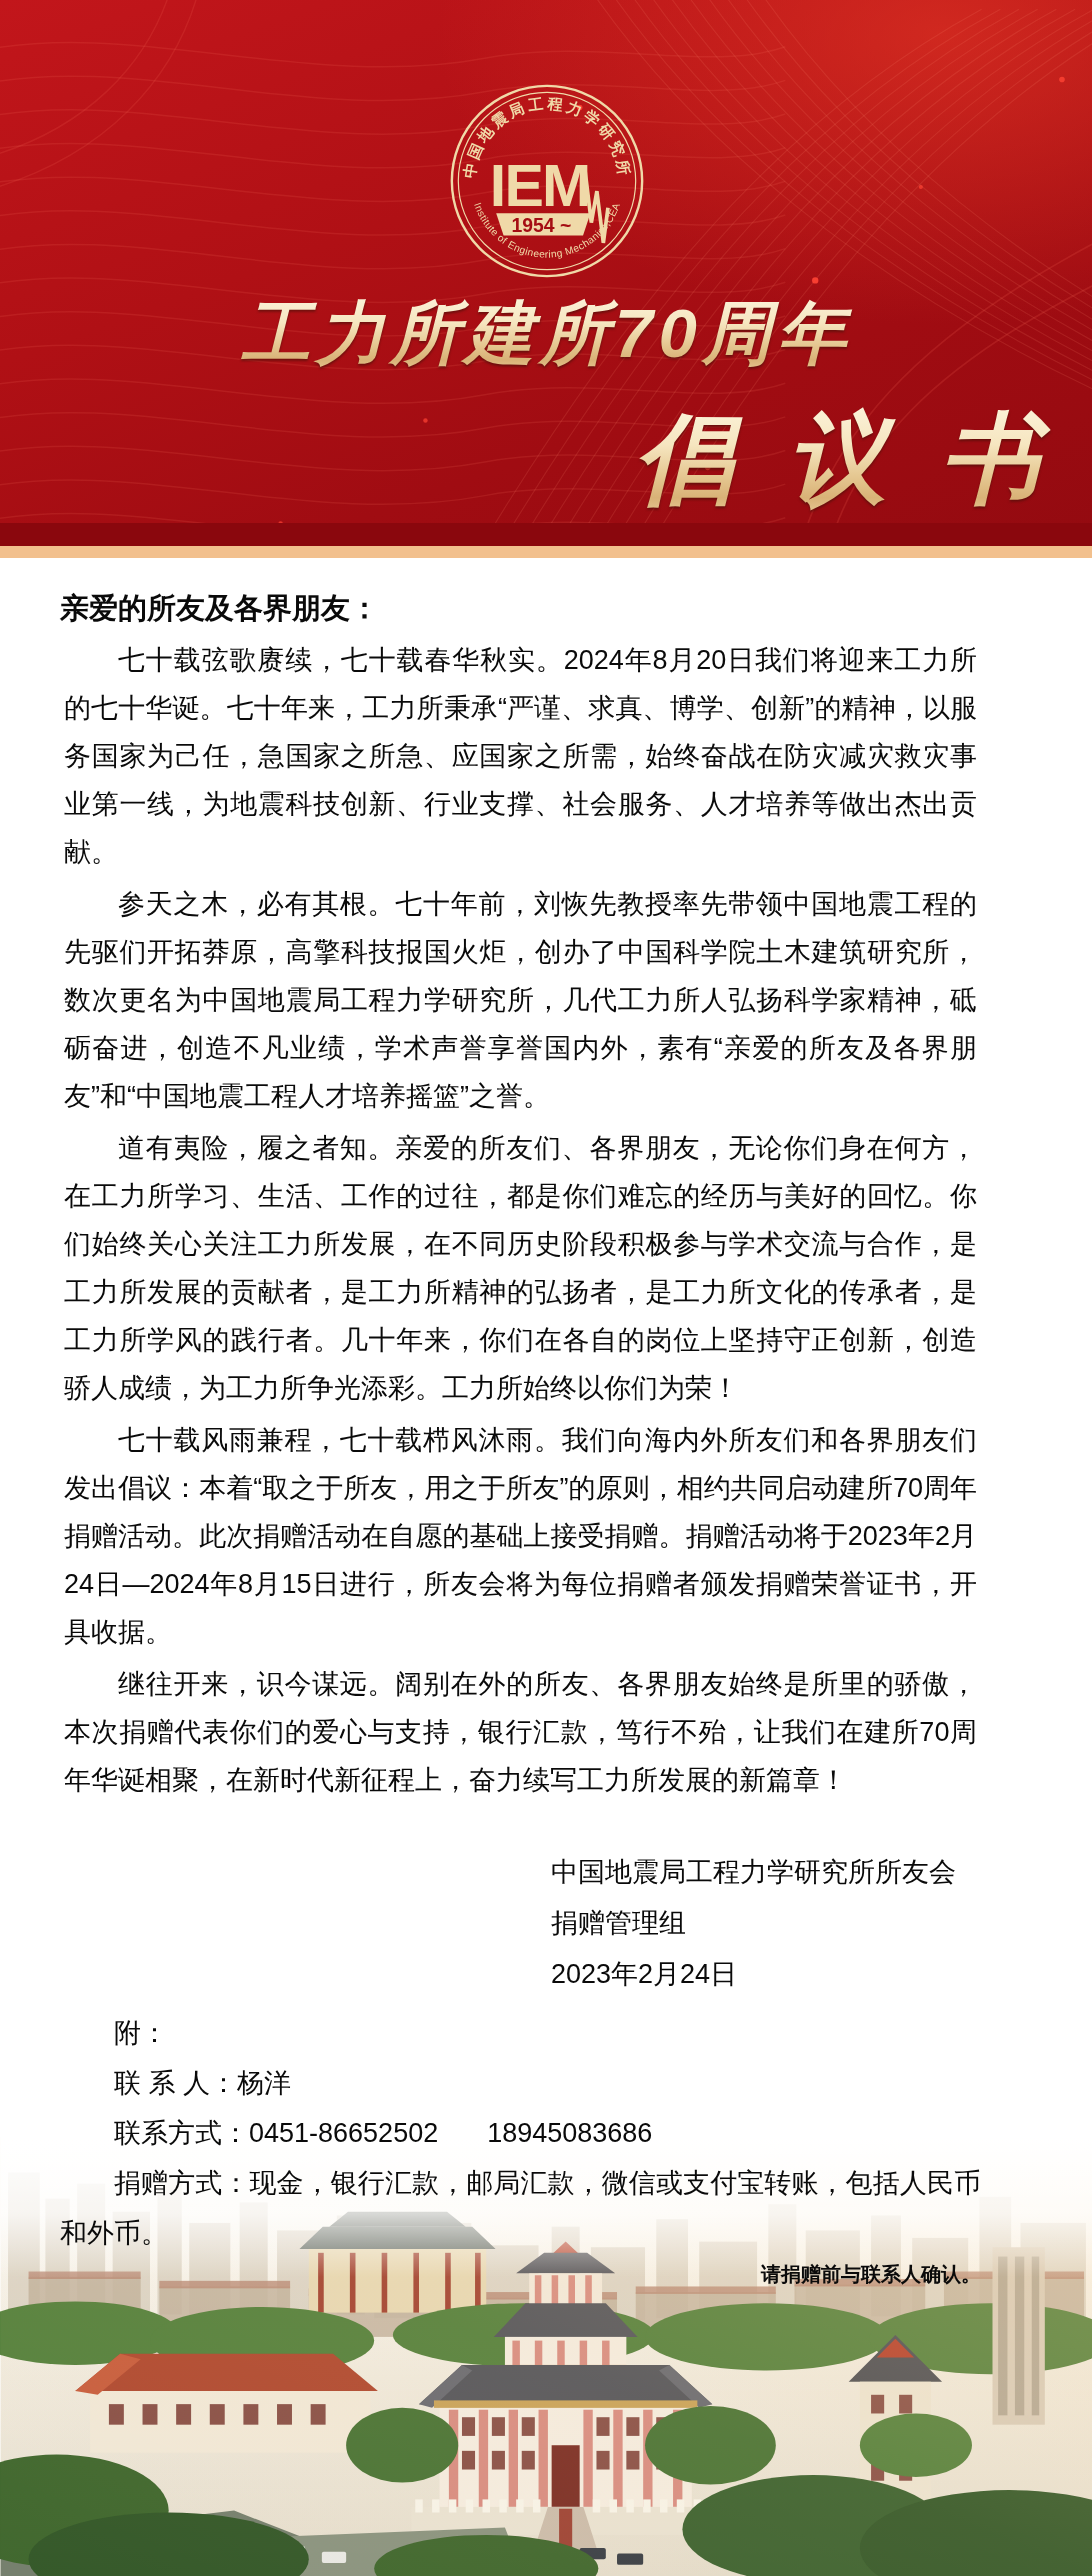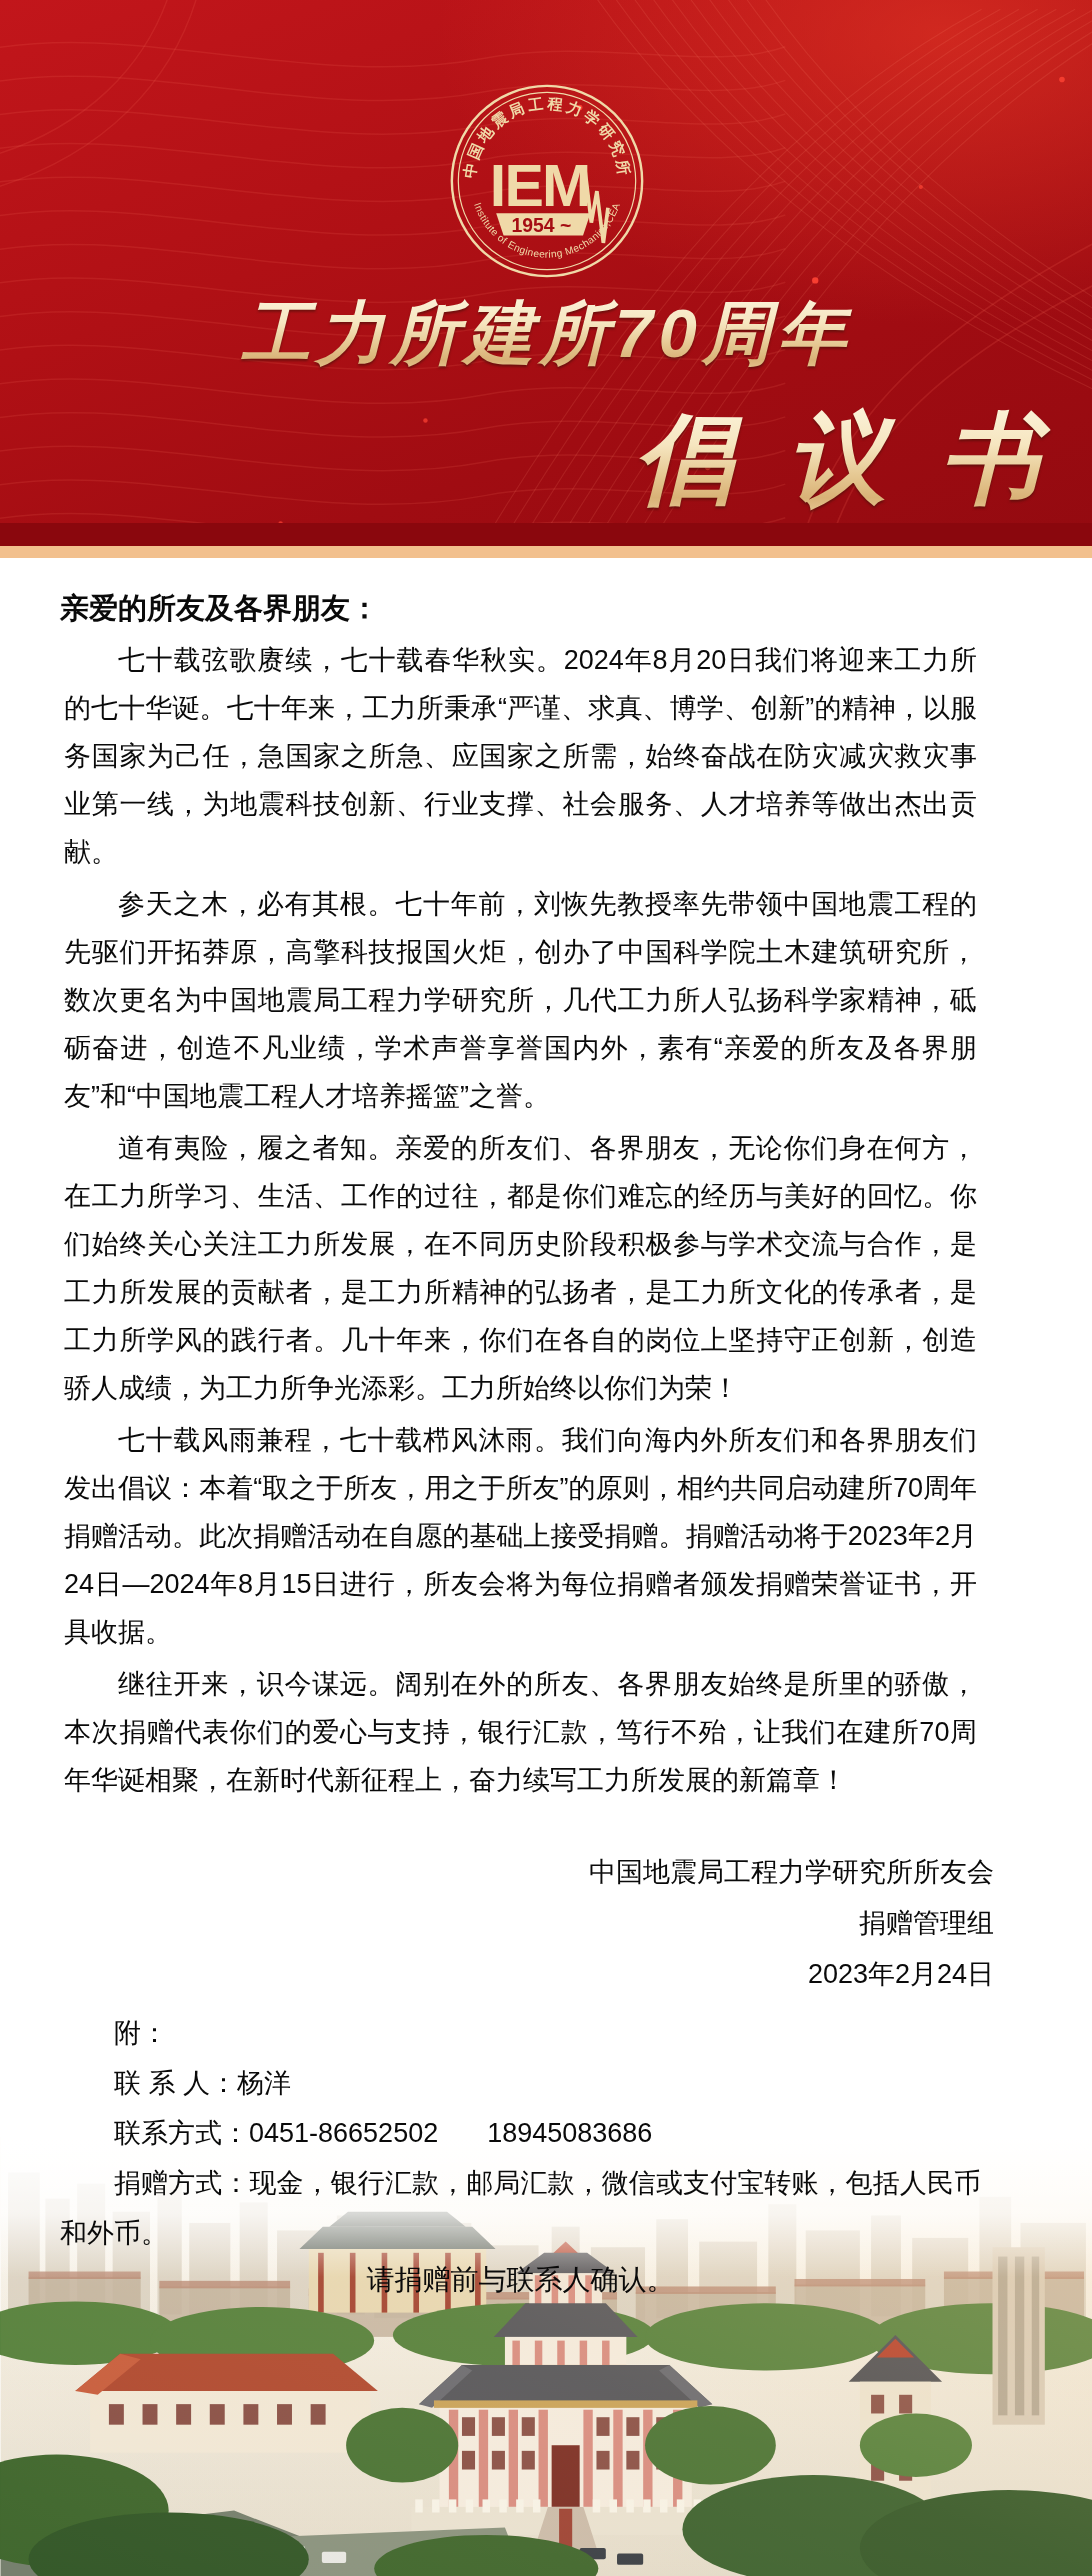--- a/index.html
+++ b/index.html
@@ -24,26 +24,26 @@
     font-style:italic;
   }
   .title1{position:absolute;top:288px;left:0;width:100%;text-align:center;
     font-size:69px;font-weight:900;letter-spacing:5.6px;}
   .title2{position:absolute;top:394px;left:0;width:100%;text-align:right;
     font-size:99px;font-weight:900;letter-spacing:54px;text-indent:54px;}
   
   .content{position:absolute;top:558px;left:0;width:1093px;padding:26px 112px 0 60px;box-sizing:border-box;z-index:3;}
   .salutation{margin:0;font-size:29px;font-weight:bold;line-height:48px;}
   .para{margin:4px;font-size:27px;line-height:48px;text-align:justify;text-indent:2em;}
-  .signature{margin:43px -13px 0 auto;width:443px;text-align:right;font-size:27px;line-height:51px;}
+  .signature{margin:43px -13px 0 auto;width:443px;text-align:left;font-size:27px;line-height:51px;}
   .signature div{white-space:nowrap;}
   .attach{margin-top:7.5px;font-size:27px;line-height:50px;}
   .attach p{margin:0;text-indent:2em;text-align:justify;}
   .attach .gap{margin-left:49px;}
-  .confirm{margin:3.7px 0 0;font-size:28px;font-weight:normal;text-align:center;position:relative;z-index:4;}
+  .confirm{margin:3.7px 0 0;font-size:20px;font-weight:bold;text-align:right;position:relative;z-index:4;}
   
   .photo{position:absolute;left:0;bottom:0;width:1093px;height:439px;z-index:1;}
 </style>
 </head>
 <body>
 
 <div class="page">
 
   <header class="hdr">
     <svg class="hdr-bg" width="1093" height="558" viewBox="0 0 1169 597">

